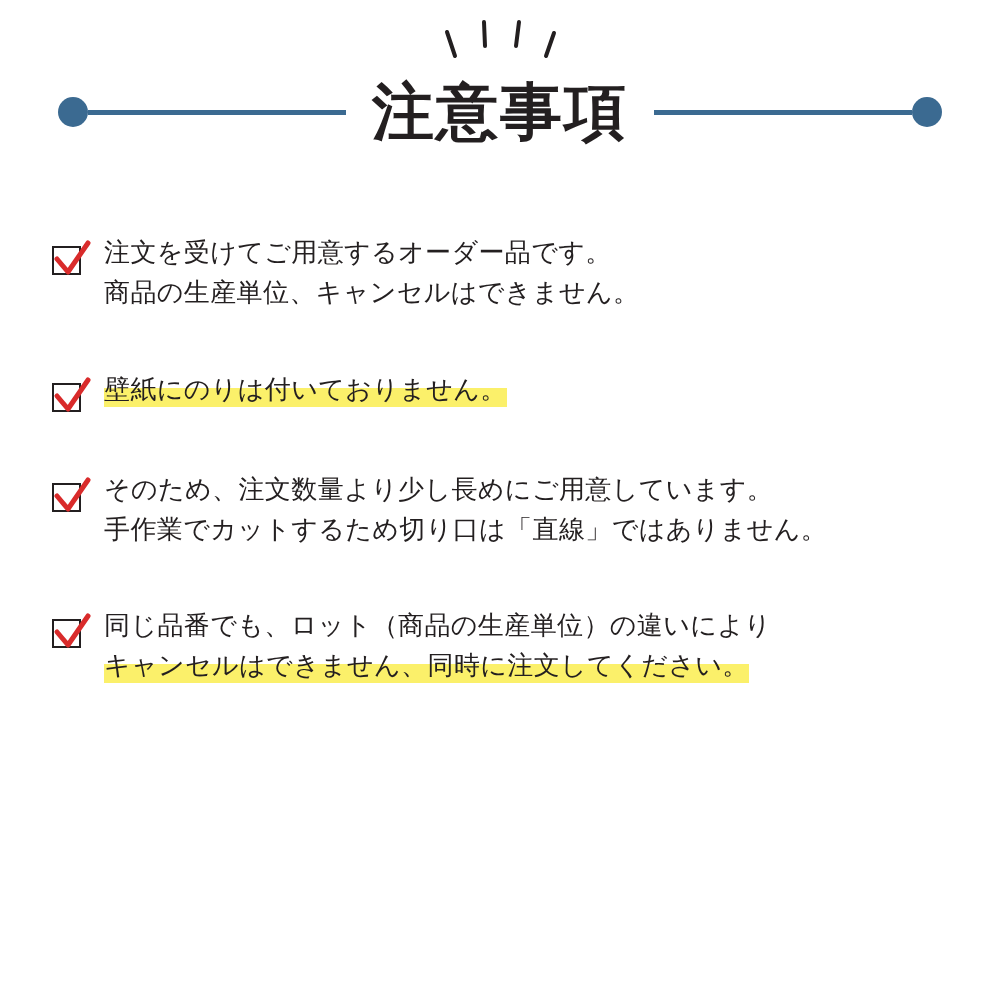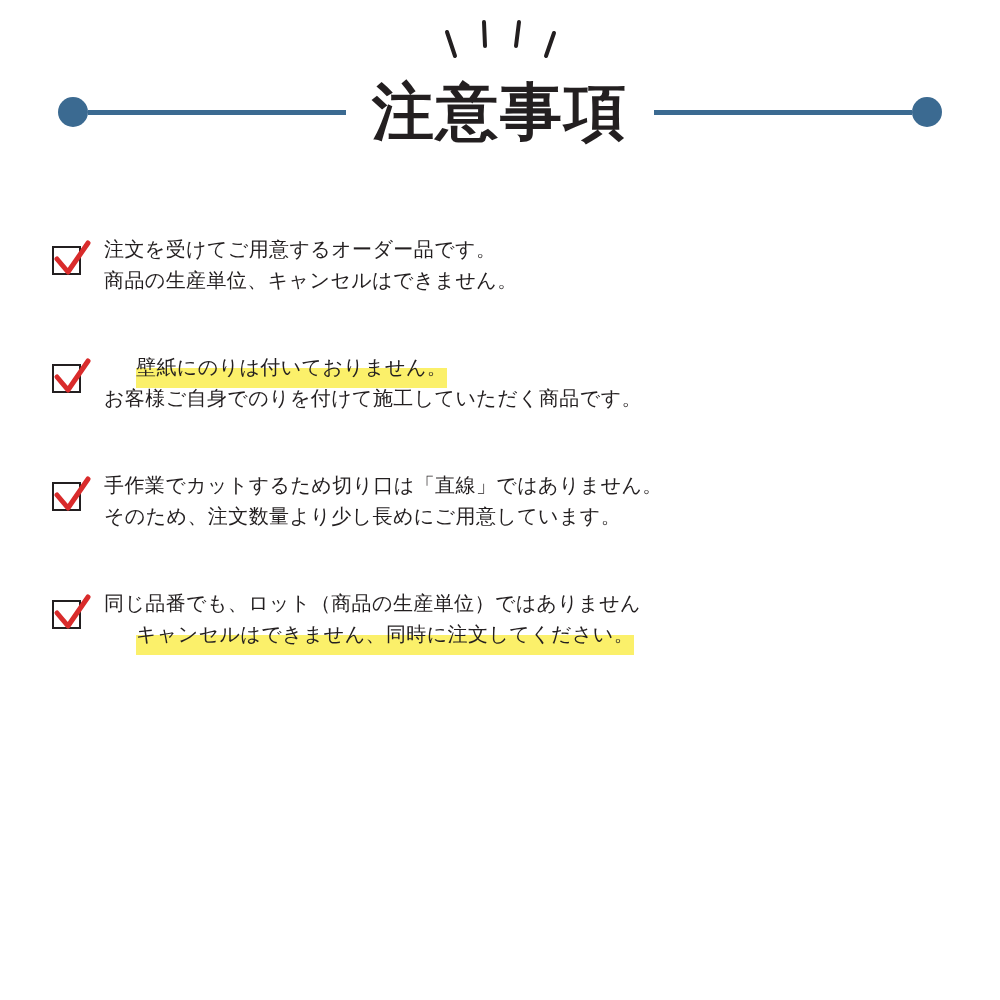--- a/index.html
+++ b/index.html
@@ -111,32 +111,31 @@
     width: 40px;
     height: 40px;
     overflow: visible;
   }
 
   .note-lines {
     flex: 1 1 auto;
   }
 
   .note-line {
-    font-family: Liberation Serif, serif;
-    font-size: 20px;
+    font-family: Liberation Mono, monospace;
+    font-size: 26px;
     line-height: 1.55;
     color: #231f20;
     letter-spacing: 0.4px;
     white-space: nowrap;
   }
 
   .note-line .hl {
     background: linear-gradient(to top, #fbf06a 62%, rgba(251,240,106,0) 62%);
-    padding-bottom: 10px;
-    margin-left: 32px;
+    padding-bottom: 1px;
   }
 </style>
 </head>
 <body>
 
 <div class="page">
 
   <div class="header">
 
     <svg class="sparkle" viewBox="0 0 1000 60">
@@ -172,42 +171,41 @@
       </li>
       <li class="note-item">
         <span class="check-box">
           <span class="box"></span>
           <svg viewBox="0 0 40 40">
             <path d="M7 17 L18 30 L38 1" fill="none" stroke="#d92b2b" stroke-width="5" stroke-linecap="round" stroke-linejoin="round"></path>
           </svg>
         </span>
         <div class="note-lines">
           <div class="note-line"><span class="hl">壁紙にのりは付いておりません。</span></div>
-          <div class="note-line"><span>お客様ご自身でのりを付けて施工していただく商品です。</span></div>
-        </div>
-      </li>
-      <li class="note-item">
-        <span class="check-box">
-          <span class="box"></span>
-          <svg viewBox="0 0 40 40">
-            <path d="M7 17 L18 30 L38 1" fill="none" stroke="#d92b2b" stroke-width="5" stroke-linecap="round" stroke-linejoin="round"></path>
-          </svg>
-        </span>
-        <div class="note-lines">
+        </div>
+      </li>
+      <li class="note-item">
+        <span class="check-box">
+          <span class="box"></span>
+          <svg viewBox="0 0 40 40">
+            <path d="M7 17 L18 30 L38 1" fill="none" stroke="#d92b2b" stroke-width="5" stroke-linecap="round" stroke-linejoin="round"></path>
+          </svg>
+        </span>
+        <div class="note-lines">
+          <div class="note-line"><span>そのため、注文数量より少し長めにご用意しています。</span></div>
           <div class="note-line"><span>手作業でカットするため切り口は「直線」ではありません。</span></div>
-          <div class="note-line"><span>そのため、注文数量より少し長めにご用意しています。</span></div>
-        </div>
-      </li>
-      <li class="note-item">
-        <span class="check-box">
-          <span class="box"></span>
-          <svg viewBox="0 0 40 40">
-            <path d="M7 17 L18 30 L38 1" fill="none" stroke="#d92b2b" stroke-width="5" stroke-linecap="round" stroke-linejoin="round"></path>
-          </svg>
-        </span>
-        <div class="note-lines">
-          <div class="note-line"><span>同じ品番でも、ロット（商品の生産単位）ではありません</span></div>
+        </div>
+      </li>
+      <li class="note-item">
+        <span class="check-box">
+          <span class="box"></span>
+          <svg viewBox="0 0 40 40">
+            <path d="M7 17 L18 30 L38 1" fill="none" stroke="#d92b2b" stroke-width="5" stroke-linecap="round" stroke-linejoin="round"></path>
+          </svg>
+        </span>
+        <div class="note-lines">
+          <div class="note-line"><span>同じ品番でも、ロット（商品の生産単位）の違いにより</span></div>
           <div class="note-line"><span class="hl">キャンセルはできません、同時に注文してください。</span></div>
         </div>
       </li>
     </ul>
 
 </div>
 
 </body></html>

